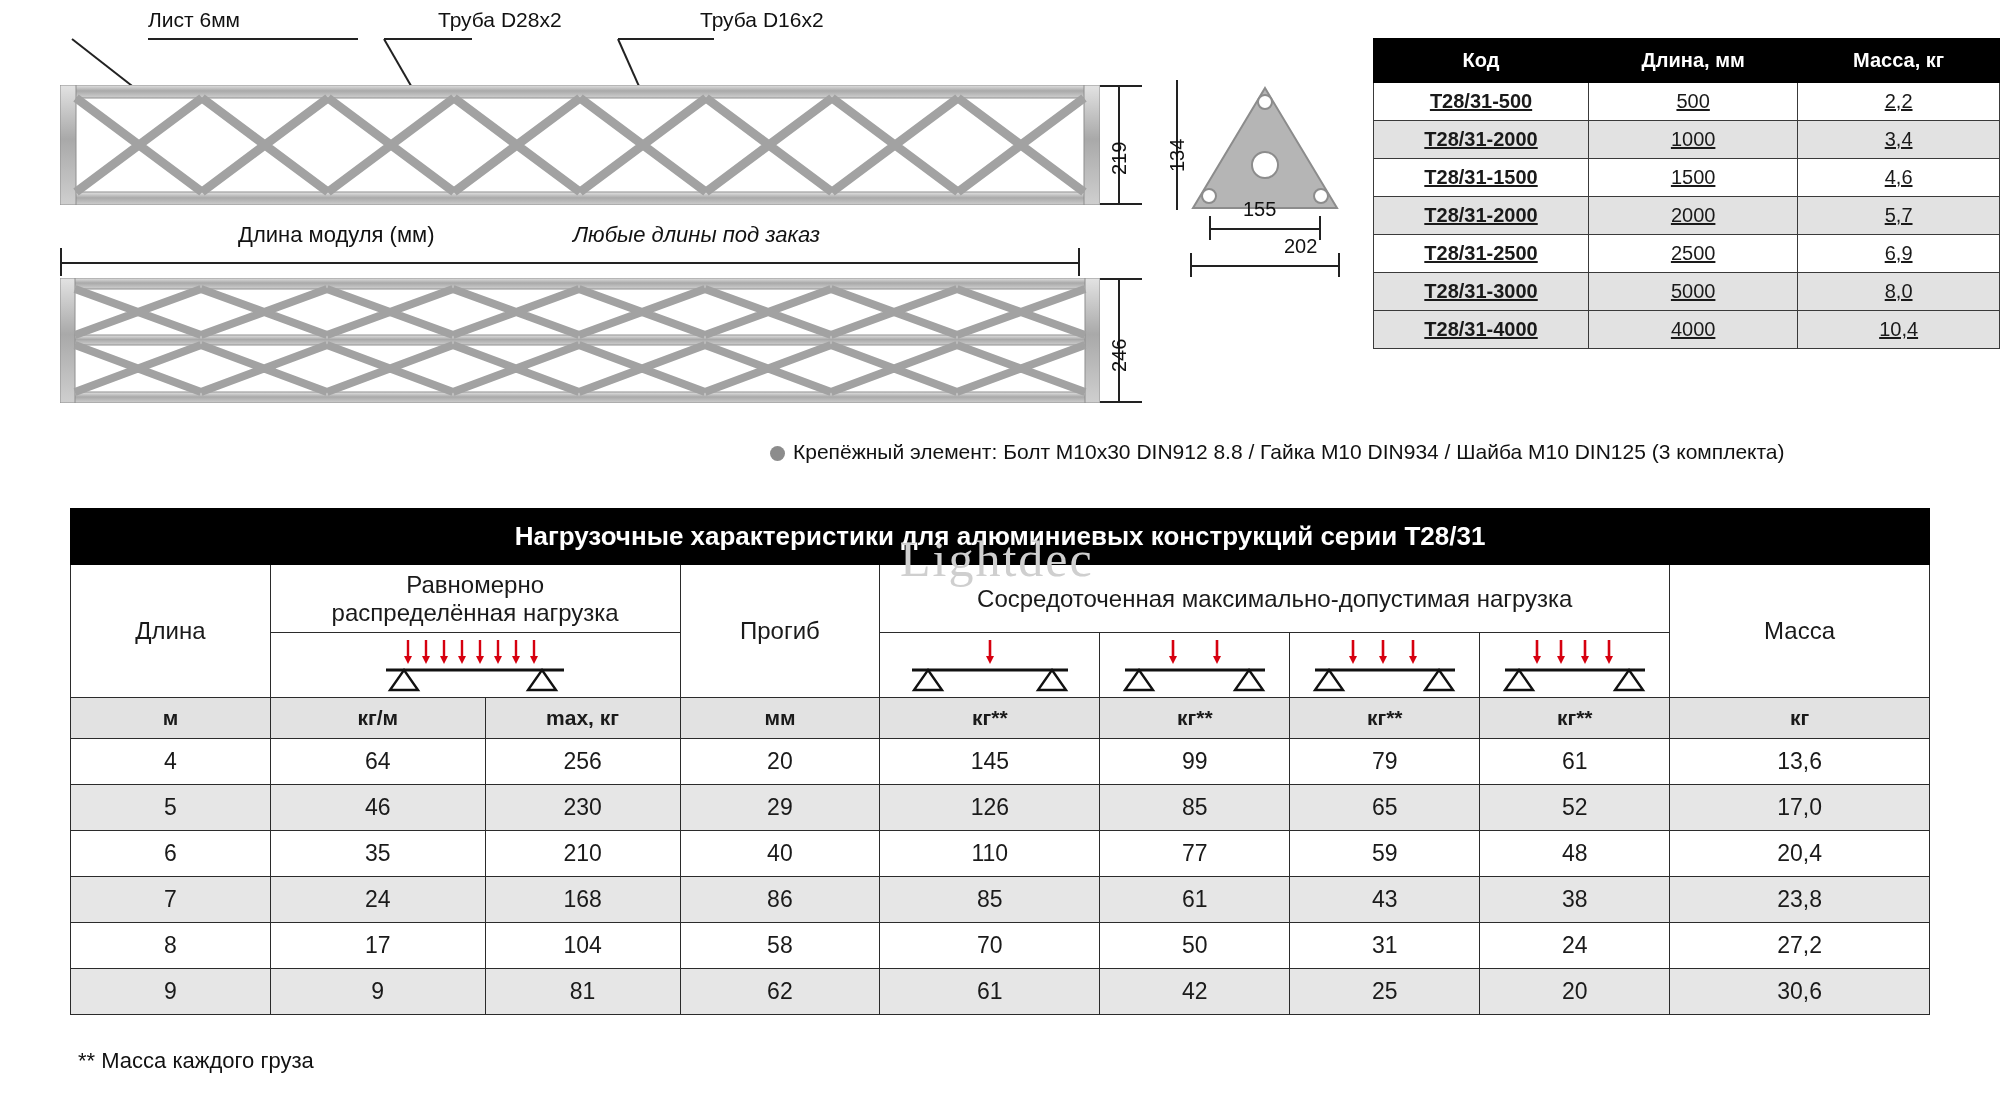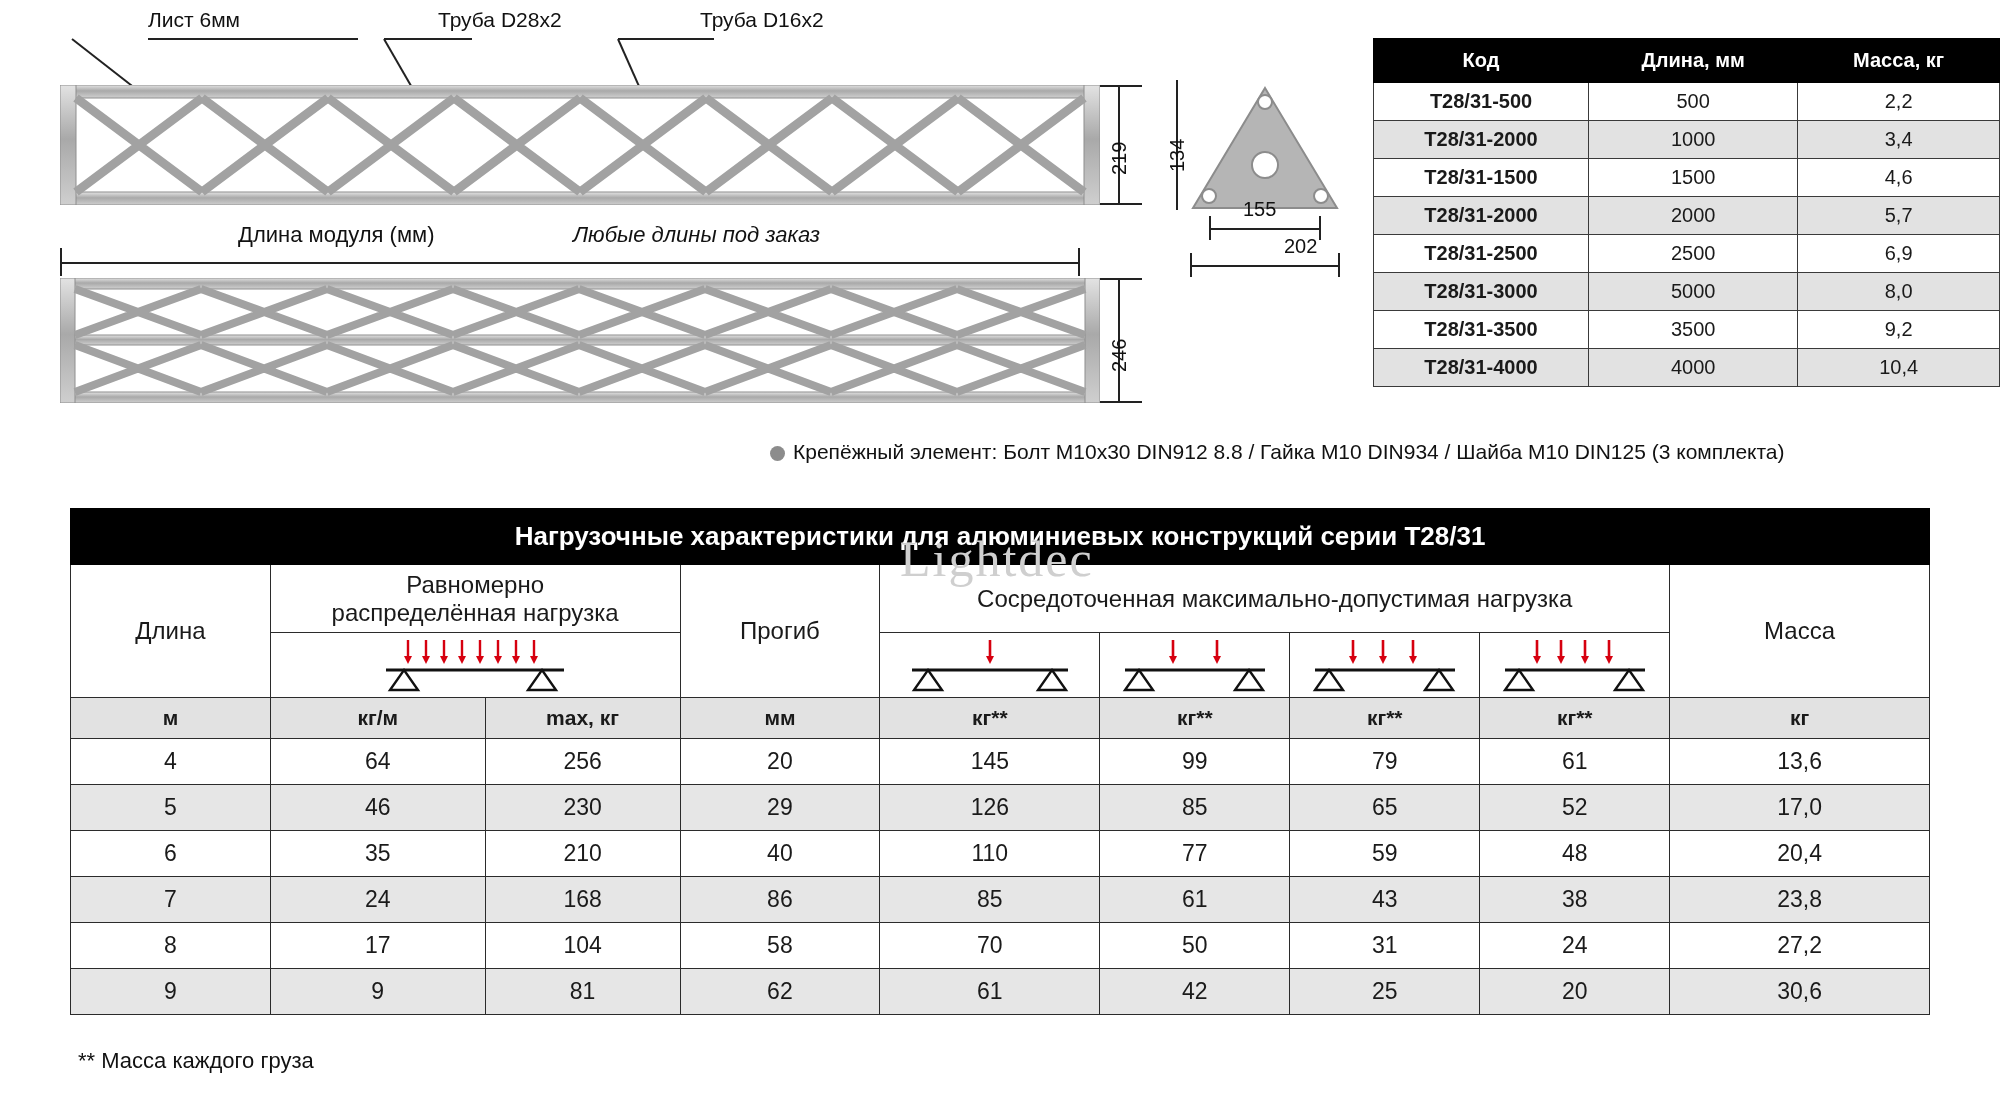--- a/index.html
+++ b/index.html
@@ -29,21 +29,21 @@
 
   .modlabel{position:absolute;font-size:22px;color:#111;white-space:nowrap;}
   .modlabel.italic{font-style:italic;}
 
   
   .codetable{position:absolute;left:1373px;top:38px;border-collapse:collapse;font-size:20px;}
   .codetable th{
     background:#000;color:#fff;font-weight:bold;padding:10px 26px;text-align:center;
     border:1px solid #000;
   }
-  .codetable td{border:1px solid #3a3a3a;text-align:center;padding:7px 10px;}
+  .codetable td{border:1px solid #3a3a3a;text-align:center;padding:7px 10px;text-decoration:underline;}
   .codetable td.code{font-weight:bold;background:#fff;}
   .codetable tr.alt td{background:#e2e2e2;}
   .codetable tr.alt td.code{background:#e2e2e2;}
 
   .fastener{position:absolute;left:770px;top:440px;font-size:21px;color:#111;white-space:nowrap;}
   .fastener .bullet{display:inline-block;width:15px;height:15px;border-radius:50%;background:#8c8c8c;margin-right:8px;vertical-align:middle;}
 
   
   .loadwrap{position:absolute;left:70px;top:508px;width:1644px;}
   table.load{border-collapse:collapse;width:1860px;font-size:22px;}
@@ -196,25 +196,20 @@
         </tr>
       <tr>
           <td class="code">T28/31-2500</td>
           <td>2500</td>
           <td>6,9</td>
         </tr>
       <tr class="alt">
           <td class="code">T28/31-3000</td>
           <td>5000</td>
           <td>8,0</td>
-        </tr>
-      <tr>
-          <td class="code">T28/31-3500</td>
-          <td>3500</td>
-          <td>9,2</td>
         </tr>
       <tr class="alt">
           <td class="code">T28/31-4000</td>
           <td>4000</td>
           <td>10,4</td>
         </tr>
     </tbody>
   </table>
 
   <div class="fastener">

